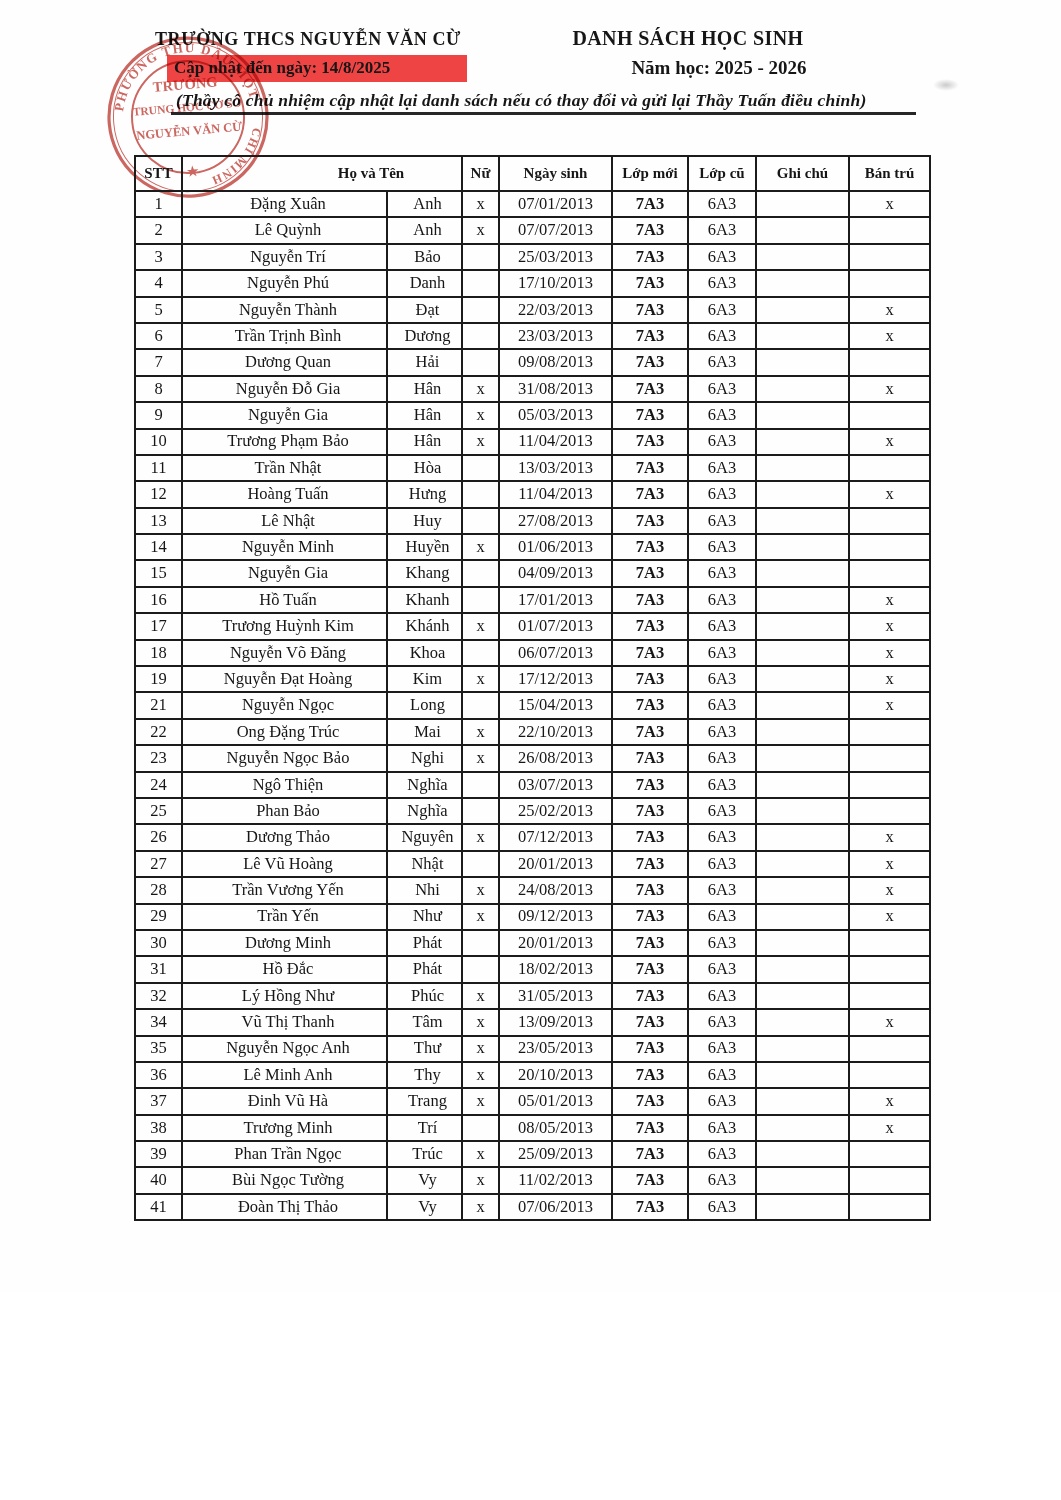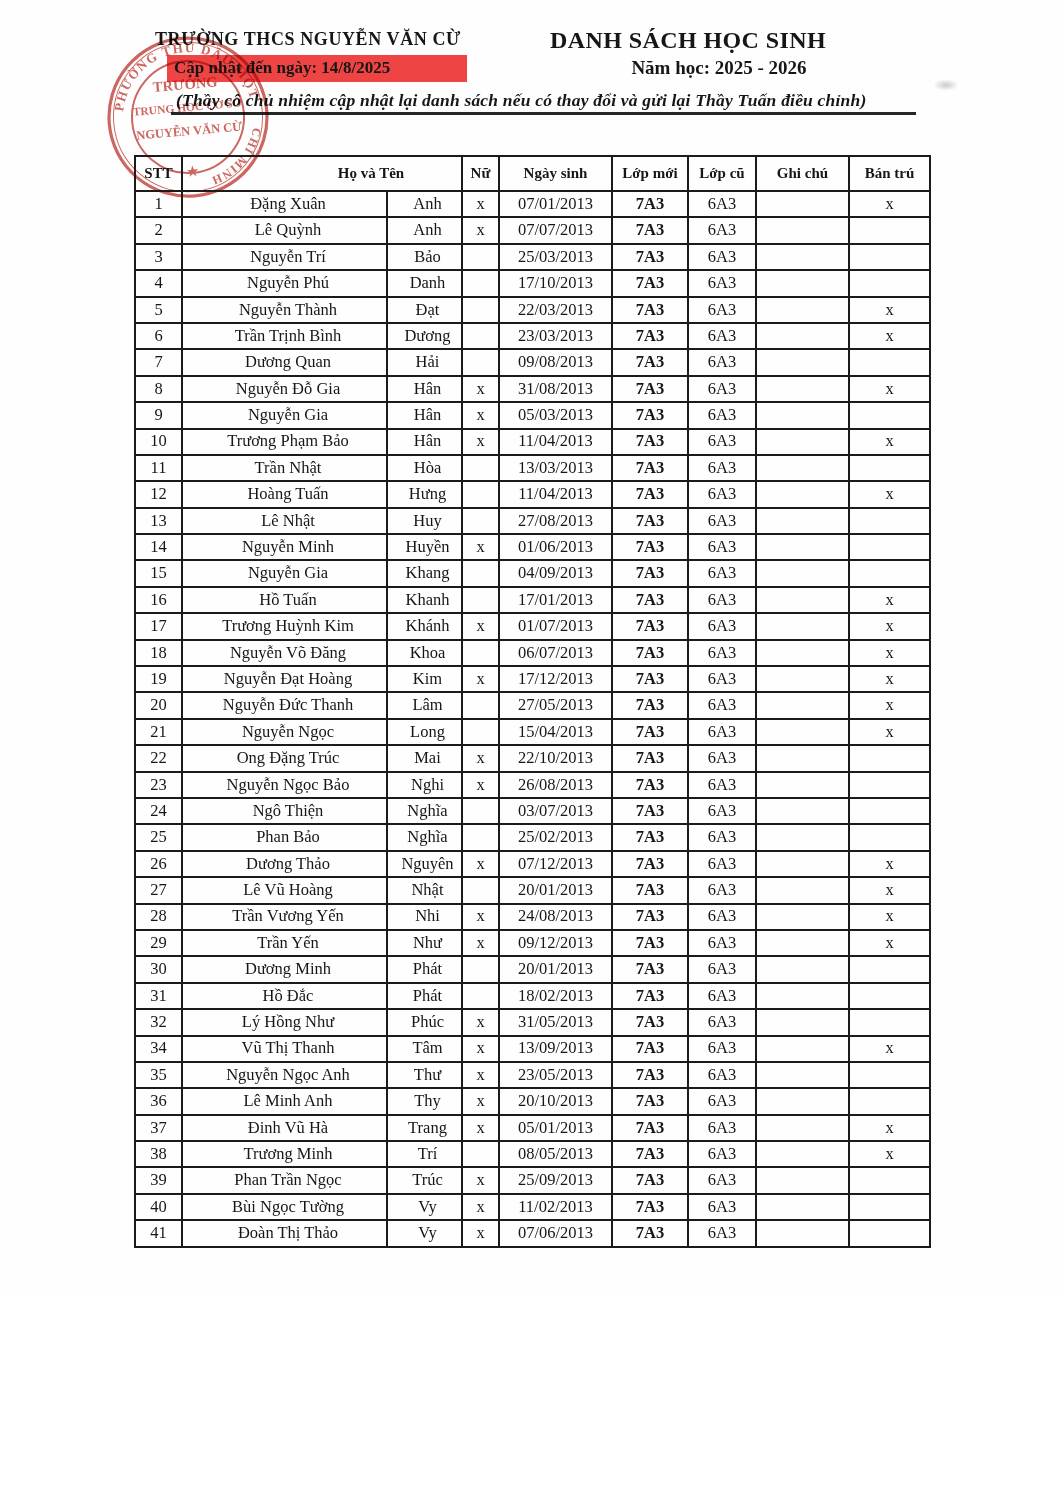--- a/index.html
+++ b/index.html
@@ -30,21 +30,21 @@
     font-weight: bold;
     padding-left: 7px;
     line-height: 26px;
     white-space: nowrap;
   }
   .doc-title {
     position: absolute;
     left: 533px; top: 27px;
     width: 310px;
     text-align: center;
-    font-size: 24px;
+    font-size: 20px;
     font-weight: bold;
     letter-spacing: 0.4px;
     white-space: nowrap;
   }
   .school-year {
     position: absolute;
     left: 564px; top: 57px;
     width: 310px;
     text-align: center;
     font-size: 19px;
@@ -381,31 +381,20 @@
           <td class="c-ho">Nguyễn Đạt Hoàng</td>
           <td class="c-ten">Kim</td>
           <td class="c-nu">x</td>
           <td class="c-dob">17/12/2013</td>
           <td class="c-new">7A3</td>
           <td class="c-old">6A3</td>
           <td class="c-note"></td>
           <td class="c-board">x</td>
         </tr>
         <tr>
-          <td class="c-stt">20</td>
-          <td class="c-ho">Nguyễn Đức Thanh</td>
-          <td class="c-ten">Lâm</td>
-          <td class="c-nu"></td>
-          <td class="c-dob">27/05/2013</td>
-          <td class="c-new">7A3</td>
-          <td class="c-old">6A3</td>
-          <td class="c-note"></td>
-          <td class="c-board">x</td>
-        </tr>
-        <tr>
           <td class="c-stt">21</td>
           <td class="c-ho">Nguyễn Ngọc</td>
           <td class="c-ten">Long</td>
           <td class="c-nu"></td>
           <td class="c-dob">15/04/2013</td>
           <td class="c-new">7A3</td>
           <td class="c-old">6A3</td>
           <td class="c-note"></td>
           <td class="c-board">x</td>
         </tr>

